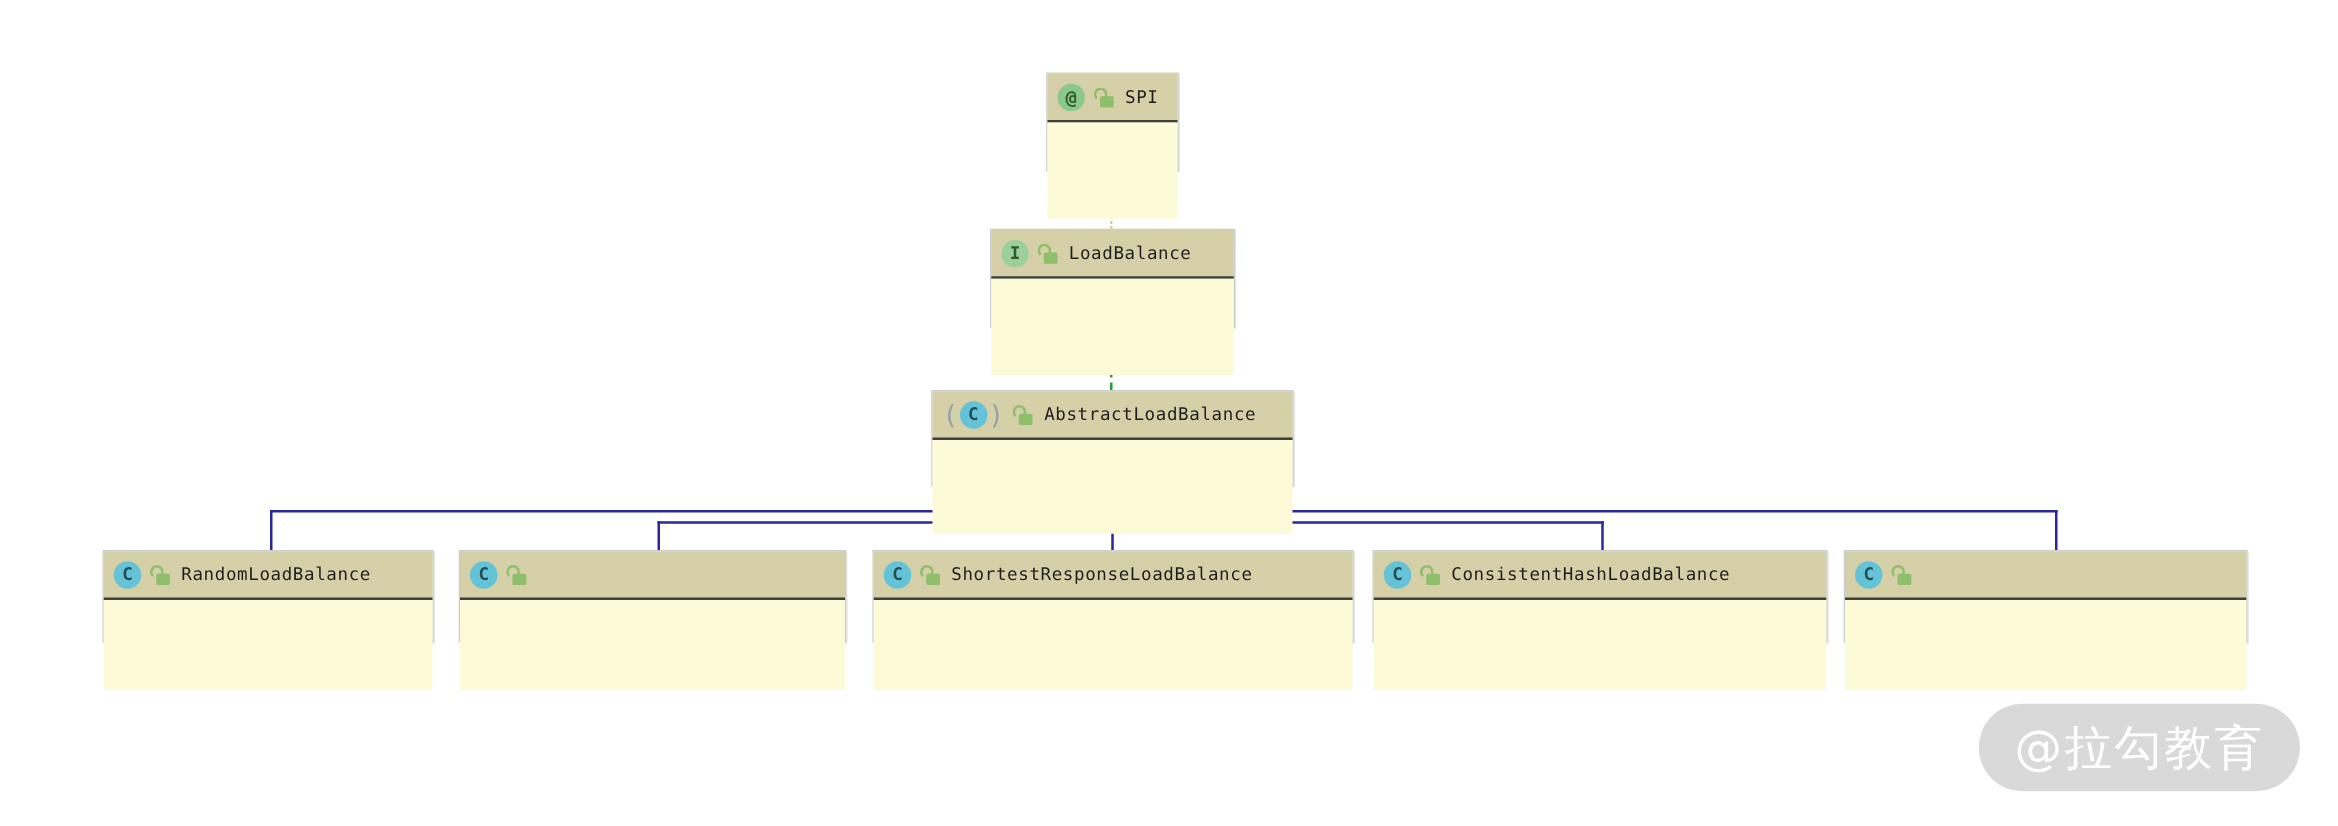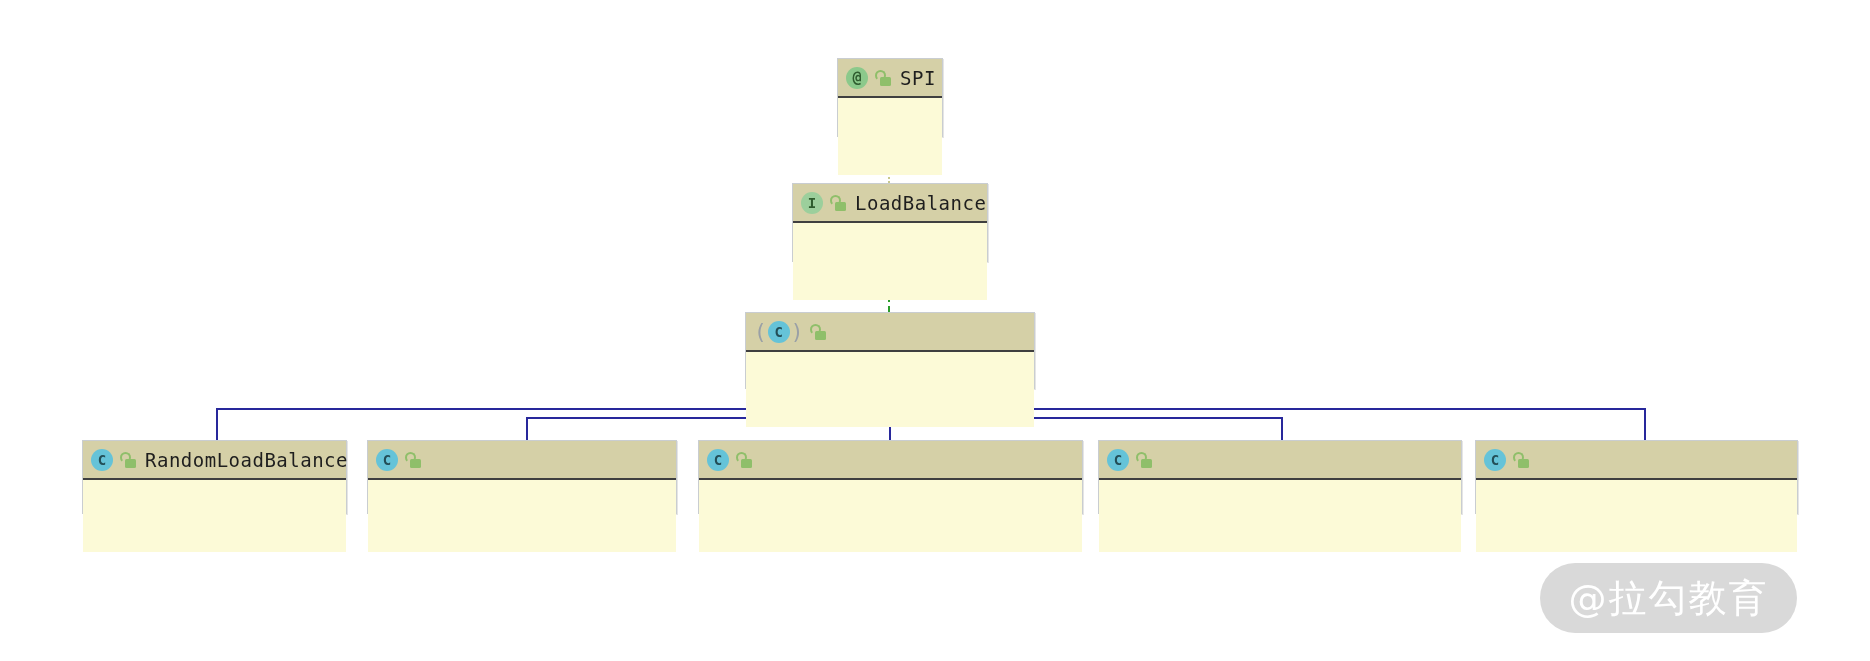--- a/index.html
+++ b/index.html
@@ -43,21 +43,21 @@
     background:var(--node-header-bg);
     border-bottom:2px solid var(--node-separator);
     display:flex;align-items:center;
     padding-left:8px;
     box-sizing:border-box;
     white-space:nowrap;
   }
   .node-body{height:100%;background:var(--node-body-bg);}
   .node-name{
     margin-left:9px;
-    font-size:19px;
+    font-size:14px;
     letter-spacing:.5px;
     color:var(--node-text);
   }
   
   .kind-icon{
     width:22px;height:22px;border-radius:50%;
     display:flex;align-items:center;justify-content:center;
     font-size:14px;font-weight:bold;
     flex:0 0 auto;
   }
@@ -87,21 +87,21 @@
   .arrowhead{
     position:absolute;width:0;height:0;
     border-left:7px solid transparent;border-right:7px solid transparent;
     border-bottom:12px solid var(--extends-edge);
   }
   .arrowhead.green{border-bottom:13px solid var(--implements-edge);}
   .dash-v{position:absolute;width:0;border-left:2px dashed var(--implements-edge);}
   .dot-v{position:absolute;width:0;border-left:2px dotted var(--annotation-edge);}
   
   .watermark{
-    position:absolute;left:1540px;top:563px;width:257px;height:70px;
+    position:absolute;left:1583px;top:563px;width:257px;height:70px;
     background:var(--watermark-bg);border-radius:35px;
     display:flex;align-items:center;justify-content:center;
     font-family:"DejaVu Sans","Liberation Sans",sans-serif;
     font-size:38px;color:var(--watermark-text);letter-spacing:2px;
   }
 </style>
 </head>
 <body>
 
 <div class="canvas">
@@ -165,20 +165,21 @@
     </div>
     <div class="node-body"></div>
   </div>
 
   <div class="node" style="left:745px;top:312px;width:290px;height:77px;">
     <div class="node-header">
       <span class="abstract-wrap">
         <span class="kind-icon class">C</span>
       </span>
       <span class="lock"></span>
+      <span class="node-name">AbstractLoadBalance</span>
     </div>
     <div class="node-body"></div>
   </div>
 
   <div class="node" style="left:82px;top:440px;width:265px;height:74px;">
     <div class="node-header">
       <span class="kind-icon class">C</span>
       <span class="lock"></span>
       <span class="node-name">RandomLoadBalance</span>
     </div>
@@ -190,28 +191,30 @@
       <span class="kind-icon class">C</span>
       <span class="lock"></span>
     </div>
     <div class="node-body"></div>
   </div>
 
   <div class="node" style="left:698px;top:440px;width:385px;height:74px;">
     <div class="node-header">
       <span class="kind-icon class">C</span>
       <span class="lock"></span>
+      <span class="node-name">ShortestResponseLoadBalance</span>
     </div>
     <div class="node-body"></div>
   </div>
 
   <div class="node" style="left:1098px;top:440px;width:364px;height:74px;">
     <div class="node-header">
       <span class="kind-icon class">C</span>
       <span class="lock"></span>
+      <span class="node-name">ConsistentHashLoadBalance</span>
     </div>
     <div class="node-body"></div>
   </div>
 
   <div class="node" style="left:1475px;top:440px;width:323px;height:74px;">
     <div class="node-header">
       <span class="kind-icon class">C</span>
       <span class="lock"></span>
     </div>
     <div class="node-body"></div>

